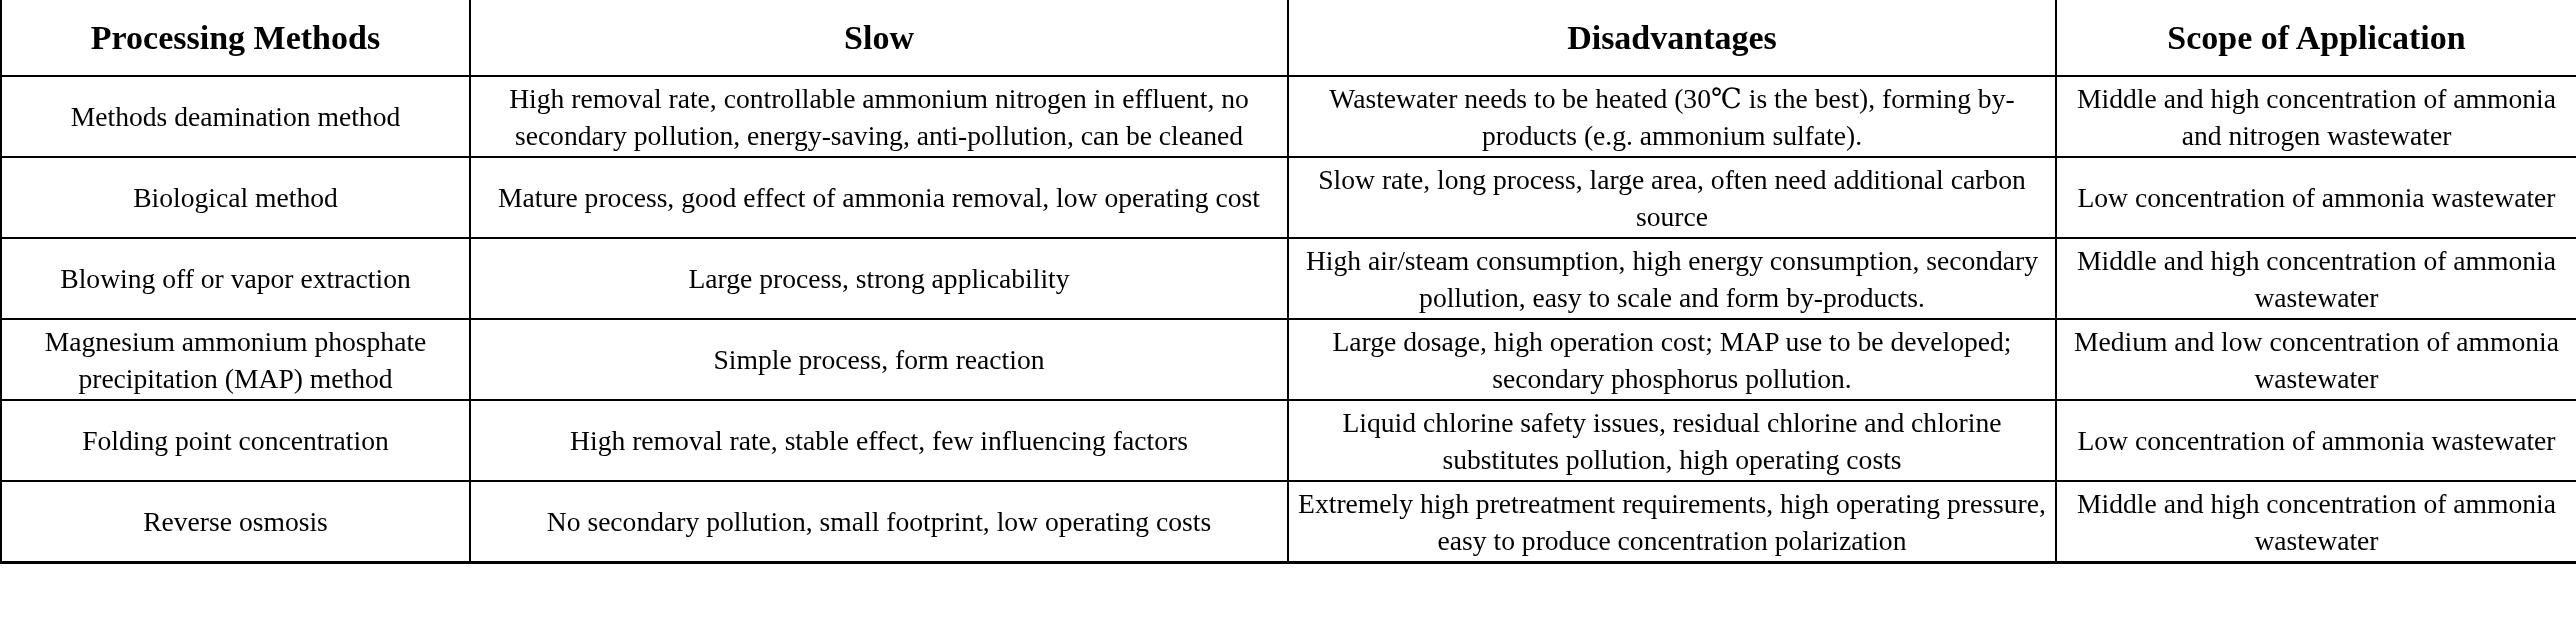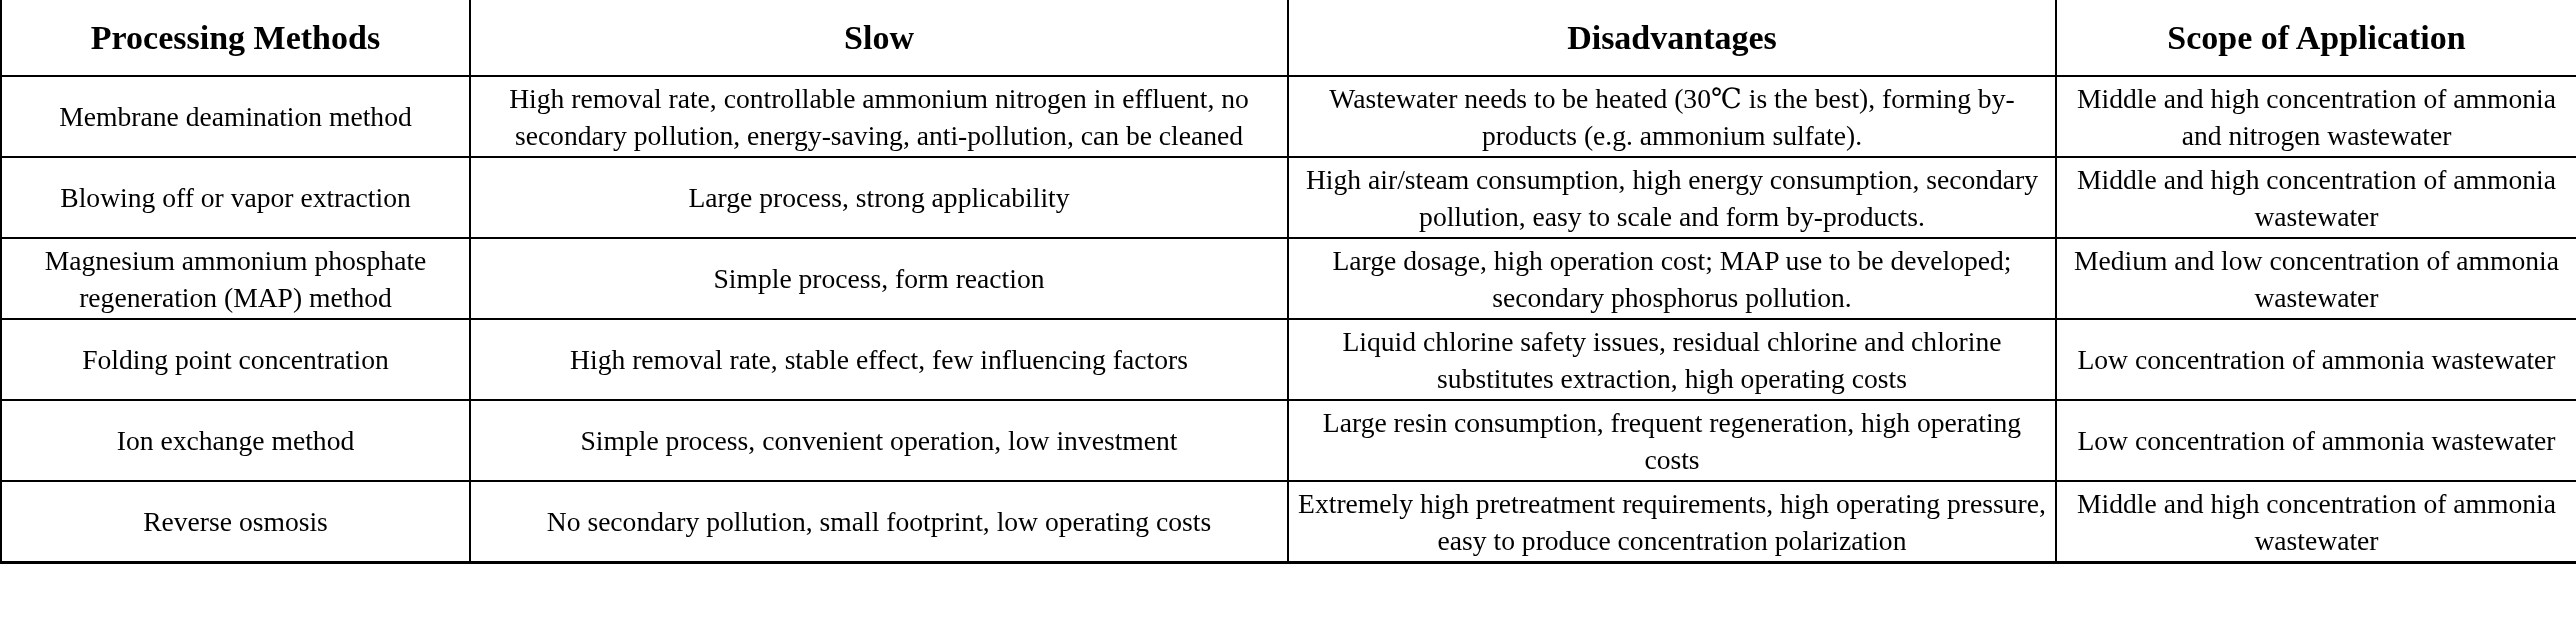--- a/index.html
+++ b/index.html
@@ -60,47 +60,47 @@
   <thead>
     <tr>
       <th>Processing Methods</th>
       <th>Slow</th>
       <th>Disadvantages</th>
       <th>Scope of Application</th>
     </tr>
   </thead>
   <tbody id="table-body">
       <tr>
-    <td>Membrane deamination method</td>
+    <td>Methods deamination method</td>
     <td>High removal rate, controllable ammonium nitrogen in effluent, no secondary pollution, energy-saving, anti-pollution, can be cleaned</td>
     <td>Wastewater needs to be heated (30℃ is the best), forming by-products (e.g. ammonium sulfate).</td>
     <td>Middle and high concentration of ammonia and nitrogen wastewater</td>
+  </tr>
+      <tr>
+    <td>Biological method</td>
+    <td>Mature process, good effect of ammonia removal, low operating cost</td>
+    <td>Slow rate, long process, large area, often need additional carbon source</td>
+    <td>Low concentration of ammonia wastewater</td>
   </tr>
       <tr>
     <td>Blowing off or vapor extraction</td>
     <td>Large process, strong applicability</td>
     <td>High air/steam consumption, high energy consumption, secondary pollution, easy to scale and form by-products.</td>
     <td>Middle and high concentration of ammonia wastewater</td>
   </tr>
       <tr>
-    <td>Magnesium ammonium phosphate regeneration (MAP) method</td>
+    <td>Magnesium ammonium phosphate precipitation (MAP) method</td>
     <td>Simple process, form reaction</td>
     <td>Large dosage, high operation cost; MAP use to be developed; secondary phosphorus pollution.</td>
     <td>Medium and low concentration of ammonia wastewater</td>
   </tr>
       <tr>
     <td>Folding point concentration</td>
     <td>High removal rate, stable effect, few influencing factors</td>
-    <td>Liquid chlorine safety issues, residual chlorine and chlorine substitutes extraction, high operating costs</td>
-    <td>Low concentration of ammonia wastewater</td>
-  </tr>
-      <tr>
-    <td>Ion exchange method</td>
-    <td>Simple process, convenient operation, low investment</td>
-    <td>Large resin consumption, frequent regeneration, high operating costs</td>
+    <td>Liquid chlorine safety issues, residual chlorine and chlorine substitutes pollution, high operating costs</td>
     <td>Low concentration of ammonia wastewater</td>
   </tr>
       <tr>
     <td>Reverse osmosis</td>
     <td>No secondary pollution, small footprint, low operating costs</td>
     <td>Extremely high pretreatment requirements, high operating pressure, easy to produce concentration polarization</td>
     <td>Middle and high concentration of ammonia wastewater</td>
   </tr>
     </tbody>
 </table>

